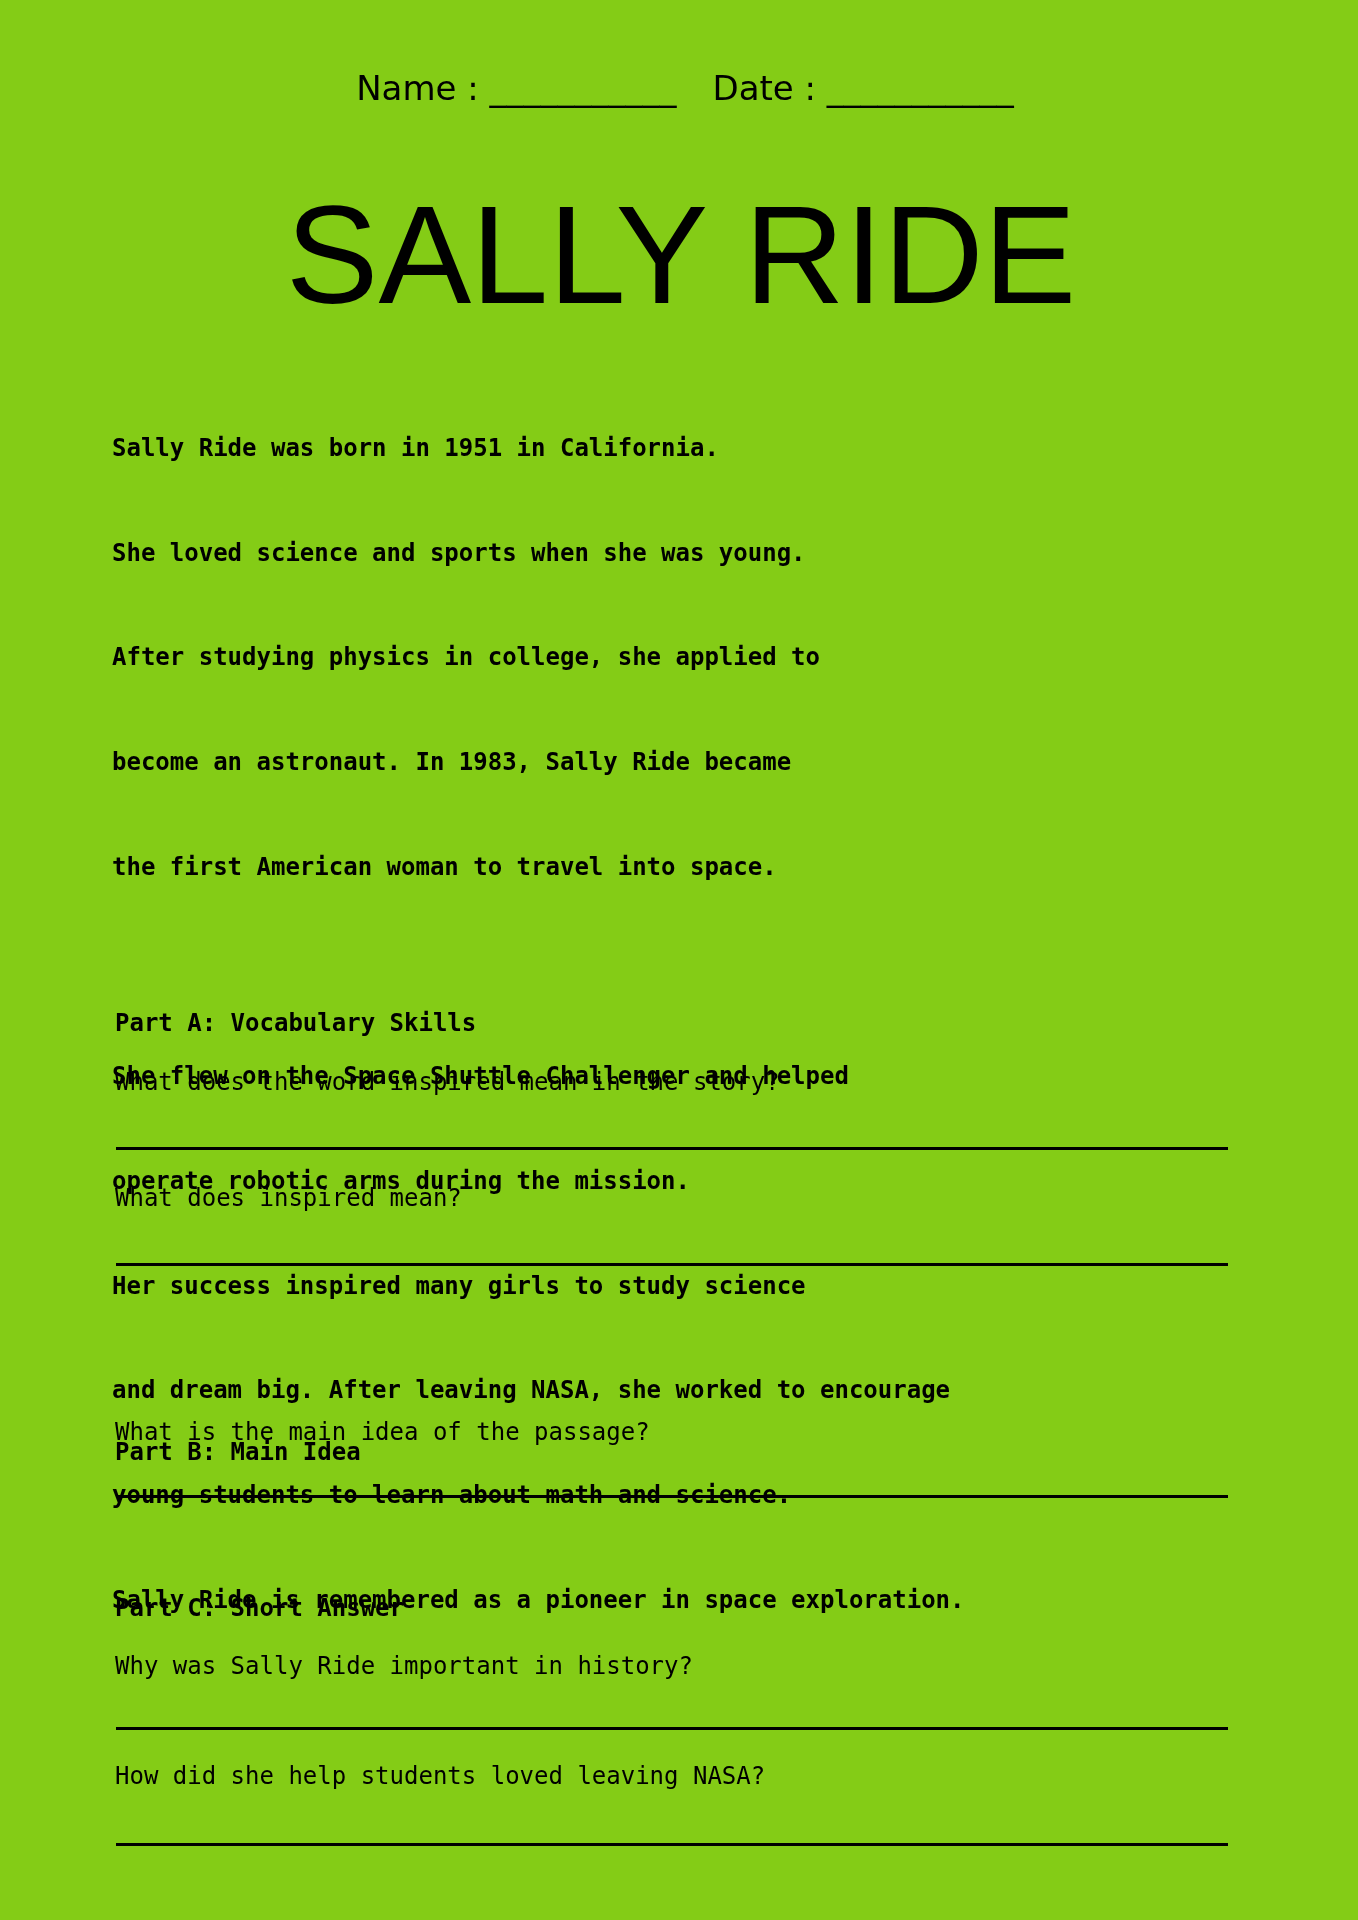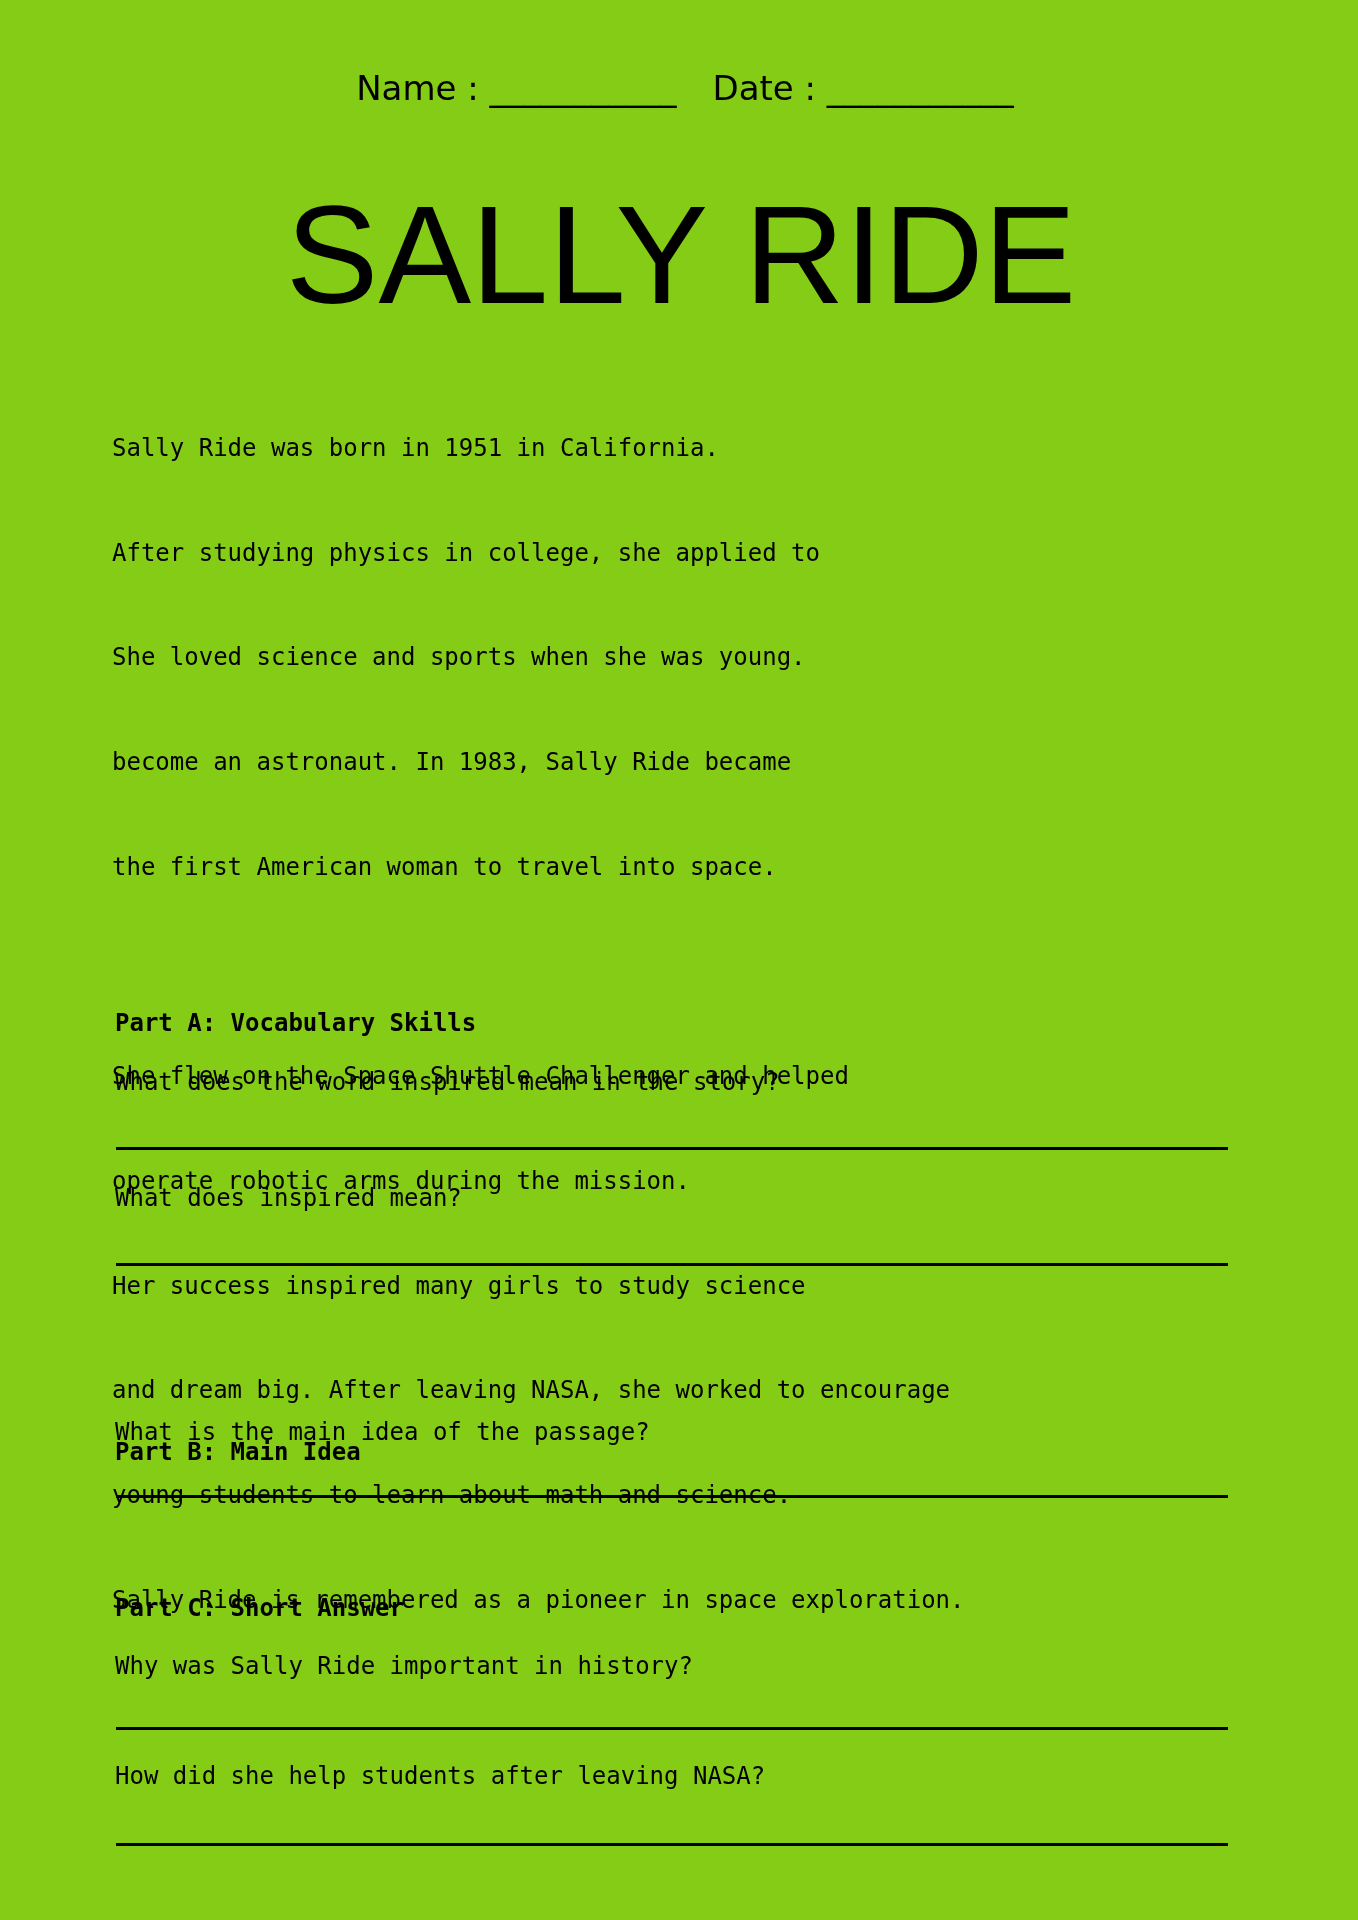--- a/index.html
+++ b/index.html
@@ -58,20 +58,21 @@
     left: 112px;
     top: 375px;
     margin: 0;
     padding: 0;
     list-style: none;
   }
   .passage .line {
     display: block;
     height: 48.7px;
     line-height: 34px;
+    font-weight: bold;
   }
   .text-line {
     position: absolute;
     left: 115px;
     line-height: 30px;
   }
   .heading { font-weight: bold; }
   .answer-line {
     position: absolute;
     left: 116px;
@@ -84,22 +85,22 @@
 <body>
 
 <div class="page">
 
   <div class="header"><span>Name :</span> <span>___________</span><span class="field-gap"></span><span>Date :</span> <span>___________</span></div>
 
   <div class="title">SALLY RIDE</div>
 
   <div class="passage mono">
     <span class="line">Sally Ride was born in 1951 in California.</span>
+    <span class="line">She loved science and sports when she was young.</span>
     <span class="line">After studying physics in college, she applied to</span>
-    <span class="line">She loved science and sports when she was young.</span>
     <span class="line">become an astronaut. In 1983, Sally Ride became</span>
     <span class="line">the first American woman to travel into space.</span>
     <span class="line"></span>
     <span class="line">She flew on the Space Shuttle Challenger and helped</span>
     <span class="line">operate robotic arms during the mission.</span>
     <span class="line">Her success inspired many girls to study science</span>
     <span class="line">and dream big. After leaving NASA, she worked to encourage</span>
     <span class="line">young students to learn about math and science.</span>
     <span class="line">Sally Ride is remembered as a pioneer in space exploration.</span>
   </div>
@@ -110,16 +111,16 @@
   <div class="text-line mono" style="top:1183px">What does inspired mean?</div>
   <div class="answer-line" style="top:1263px"></div>
 
   <div class="text-line mono heading" style="top:1437px">Part B: Main Idea</div>
   <div class="text-line mono" style="top:1417px">What is the main idea of the passage?</div>
   <div class="answer-line" style="top:1495px"></div>
 
   <div class="text-line mono heading" style="top:1593px">Part C: Short Answer</div>
   <div class="text-line mono" style="top:1651px">Why was Sally Ride important in history?</div>
   <div class="answer-line" style="top:1727px"></div>
-  <div class="text-line mono" style="top:1761px">How did she help students after leaving NASA?</div>
+  <div class="text-line mono" style="top:1761px">How did she help students loved leaving NASA?</div>
   <div class="answer-line" style="top:1843px"></div>
 
 </div>
 
 </body></html>

